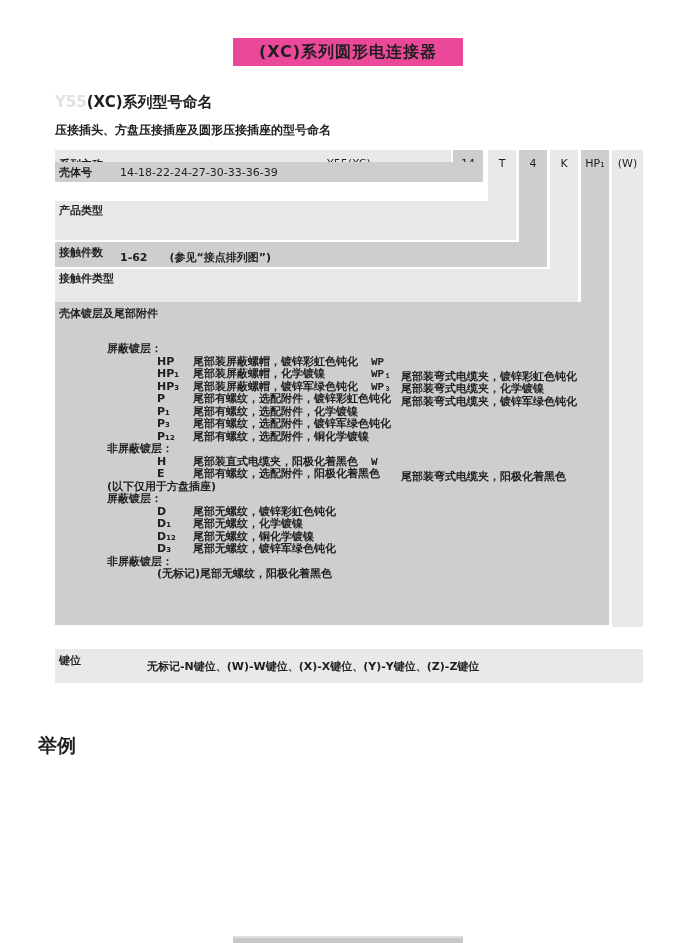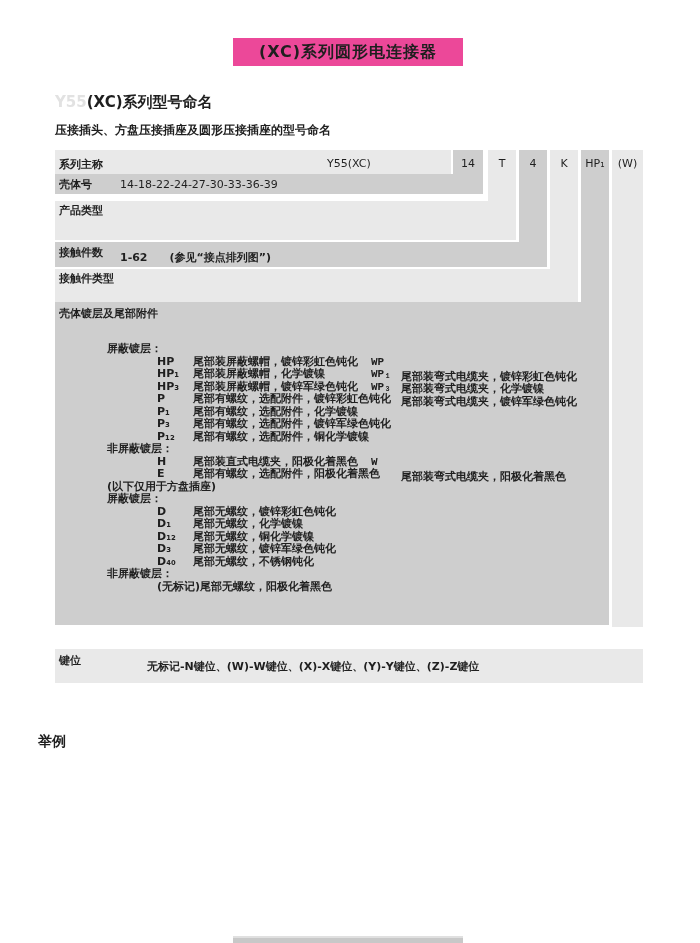--- a/index.html
+++ b/index.html
@@ -21,21 +21,21 @@
   .row { position:absolute; left:0; }
   .bg-l { background:#e9e9e9; }
   .bg-d { background:#cecece; }
   .row-label { position:absolute; left:4px; font-weight:bold; white-space:nowrap; }
   .row-content { position:absolute; white-space:nowrap; }
   .band { position:absolute; top:0; }
   .band-label { position:absolute; top:7px; width:100%; text-align:center; font-size:11px; white-space:nowrap; }
 
   
   #row1 { top:0;   height:27px;  width:396px; }
-  #row2 { top:24px; height:20px; width:428px; }
+  #row2 { top:12px; height:20px; width:428px; }
   #row3 { top:51px; height:39px; width:461px; }
   #row4 { top:92px; height:25px; width:492px; }
   #row5 { top:119px; height:47px; width:523px; }
   #row6 { top:152px; height:323px; width:554px; }
   #row7 { top:477px; height:34px; width:588px;margin-top:22px; }
 
   #band-14  { left:398px; width:30px; height:29px; }
   #band-T   { left:433px; width:28px; height:51px; }
   #band-4   { left:464px; width:28px; height:92px; }
   #band-K   { left:495px; width:28px; height:119px; }
@@ -55,21 +55,21 @@
   .pl-c  { left:52px; }
   .pl-t  { left:88px; }
   .pl-c2 { left:266px;font-family:Liberation Mono, monospace; }
   .pl-t2 { left:296px;margin-top:15px; }
   .pl-f .pl-t { left:52px; }
 
   
   .notes { position:absolute; left:38px; top:664px; width:636px; font-size:11.5px; font-weight:bold; }
   .notes .n-line { line-height:21px; white-space:nowrap; }
   .notes .note-2 { padding-left:26px; }
-  .examples-heading { position:absolute; left:38px; top:733px; font-size:14px; font-weight:bold; }
+  .examples-heading { position:absolute; left:38px; top:733px; font-size:19px; font-weight:bold; }
   .examples { position:absolute; left:38px; top:757px; width:640px; font-size:11.5px; font-weight:bold; }
   .ex-line { line-height:21.3px; white-space:nowrap; }
   .ex-main { padding-left:2px; }
   .ex-sub  { padding-left:18px; }
 
   
   .bottom-bar { position:absolute; left:233px; top:936px; width:230px; height:7px;
                 background:#c8c8c8; border-top:2px solid #e0e0e0; }
 </style>
 </head>
@@ -255,27 +255,20 @@
             <span class="pl-h"></span>
             <span class="pl-c">D₁₂</span>
             <span class="pl-t">尾部无螺纹，铜化学镀镍</span>
             <span class="pl-c2"></span>
             <span class="pl-t2"></span>
           </div>
           <div class="pl-line pl-e">
             <span class="pl-h"></span>
             <span class="pl-c">D₃</span>
             <span class="pl-t">尾部无螺纹，镀锌军绿色钝化</span>
-            <span class="pl-c2"></span>
-            <span class="pl-t2"></span>
-          </div>
-          <div class="pl-line pl-e">
-            <span class="pl-h"></span>
-            <span class="pl-c">D₄₀</span>
-            <span class="pl-t">尾部无螺纹，不锈钢钝化</span>
             <span class="pl-c2"></span>
             <span class="pl-t2"></span>
           </div>
           <div class="pl-line pl-hd">
             <span class="pl-h">非屏蔽镀层：</span>
             <span class="pl-c"></span>
             <span class="pl-t"></span>
             <span class="pl-c2"></span>
             <span class="pl-t2"></span>
           </div>

